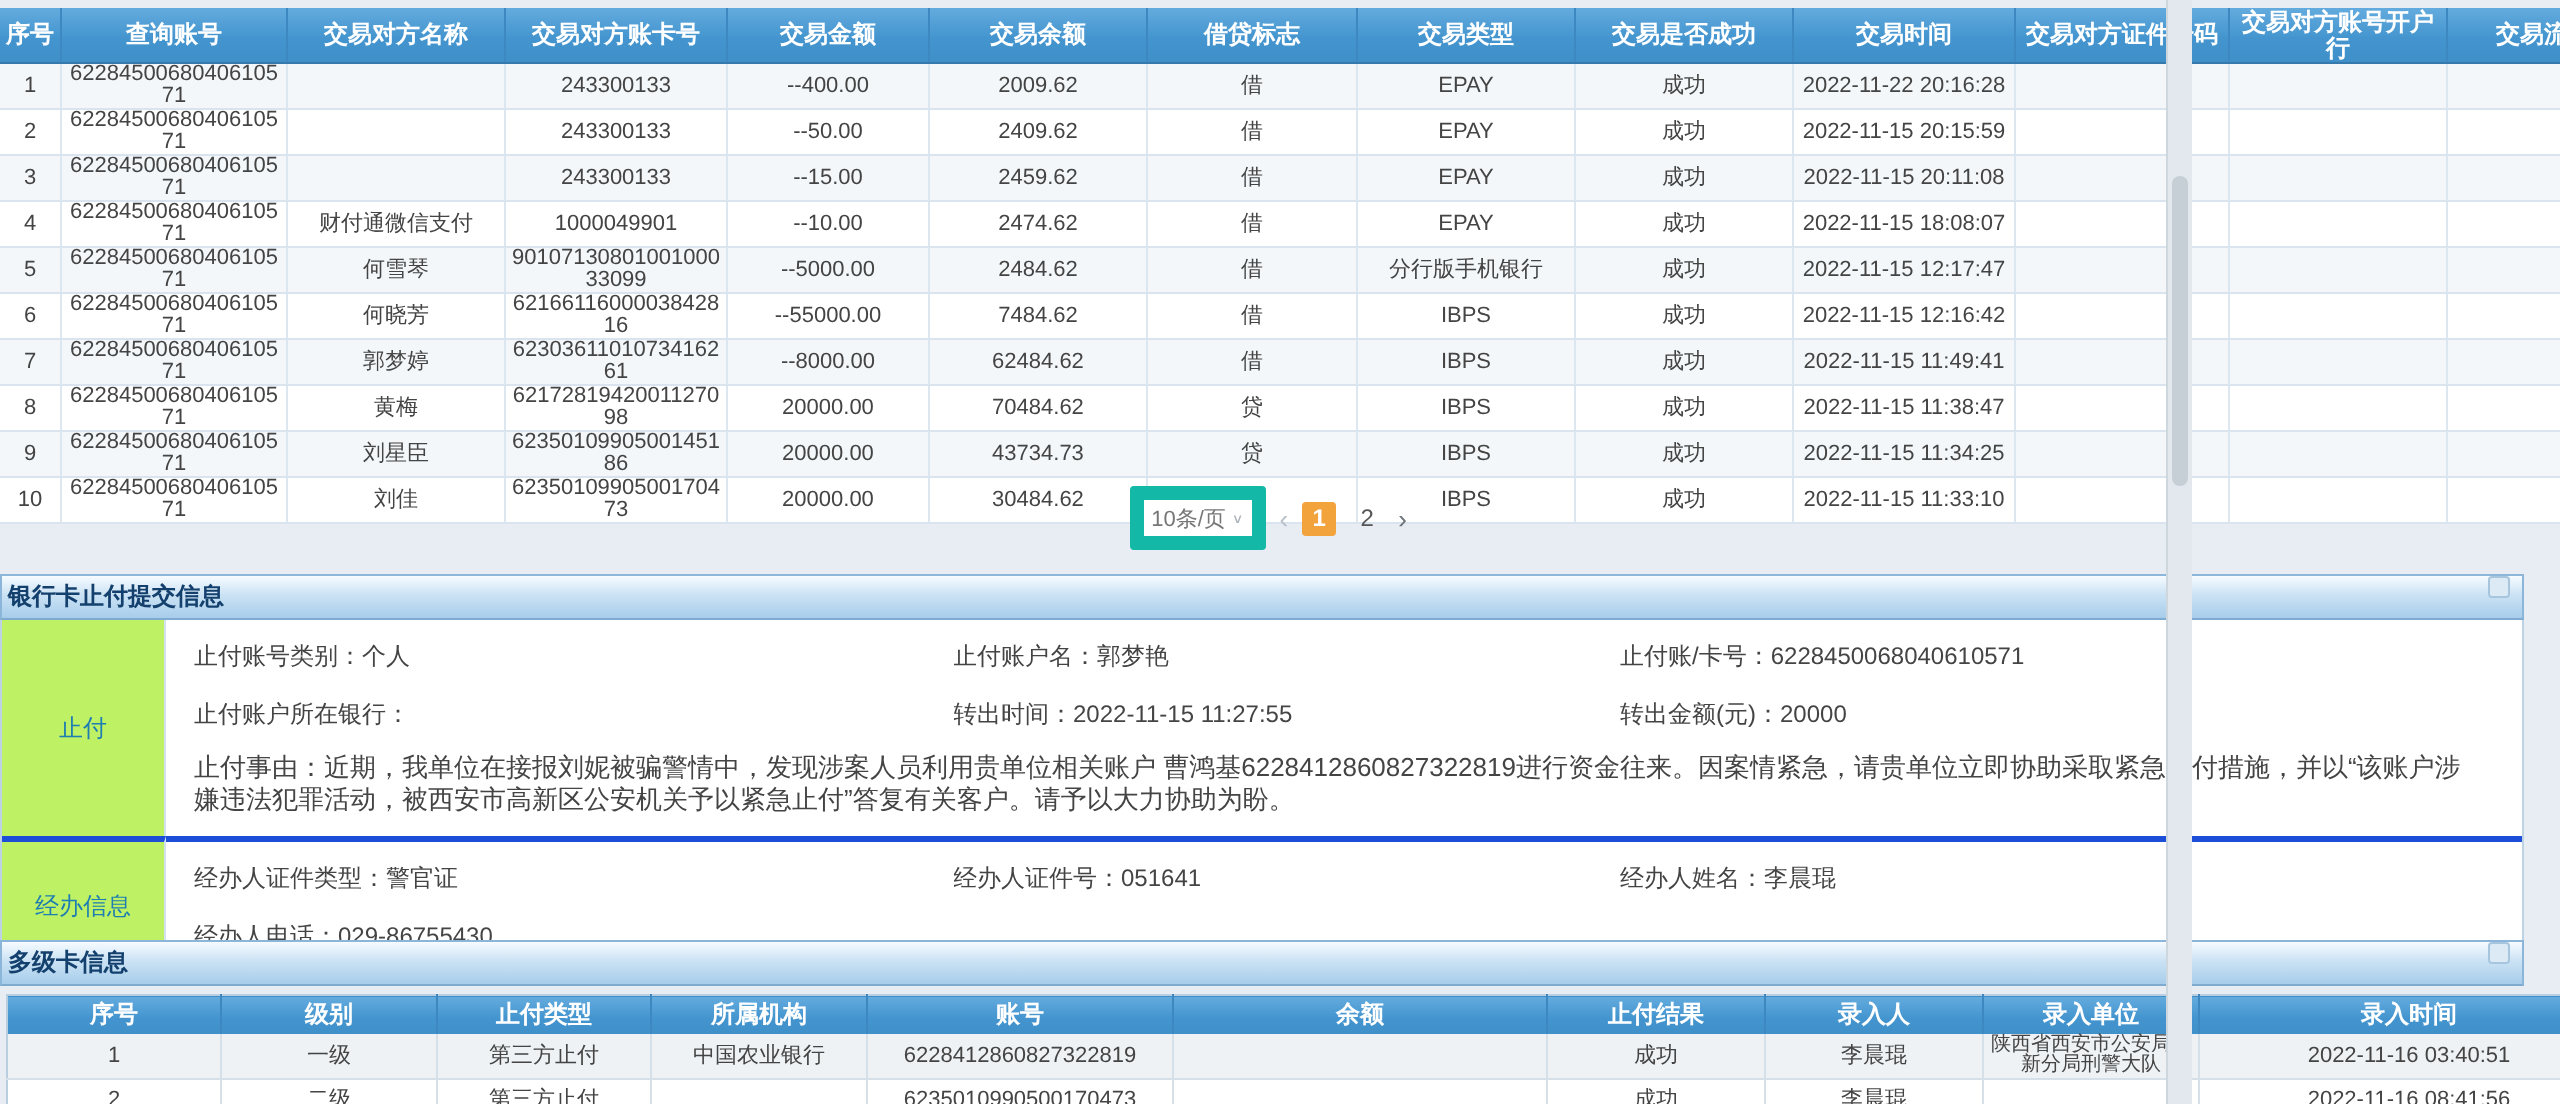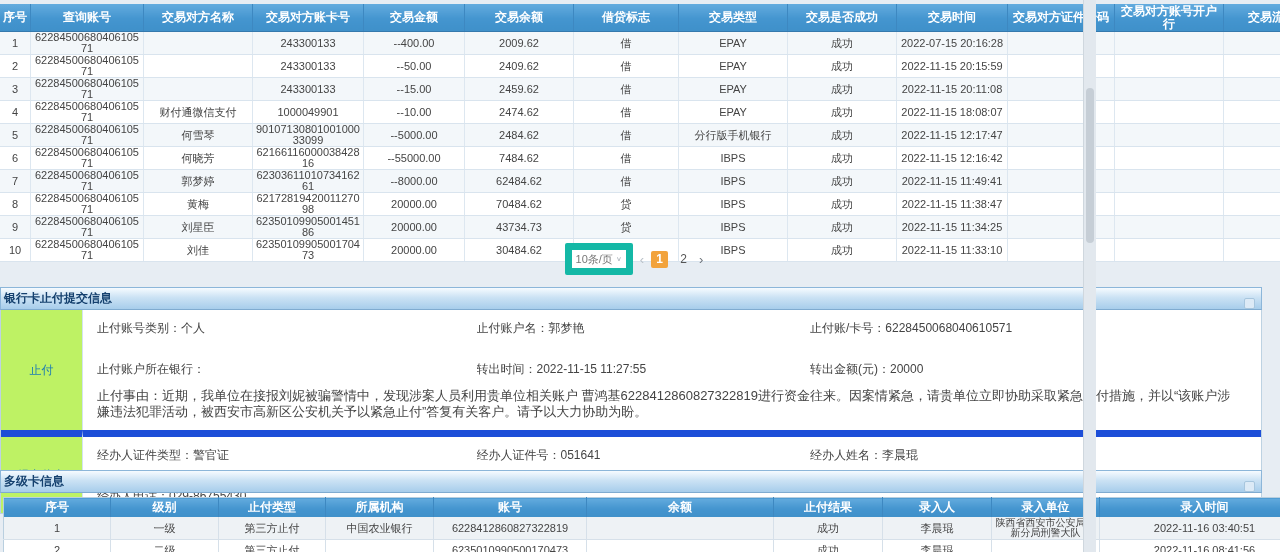--- a/index.html
+++ b/index.html
@@ -41,31 +41,31 @@
   .pg-arrow.next{color:#6d7post3;}
   .pg-arrow.next{color:#6d737a;}
 
   
   .panel{position:absolute;left:0;width:1262px;}
   .p1{top:287px;} .p2{top:470px;}
   .panel-title{height:21px;line-height:21px;
       background:linear-gradient(180deg,#f6fbff 0%,#cbe2f4 45%,#a7cdeb 100%);
       border:1px solid #8cb6d9;border-bottom:1px solid #7fabd0;
       color:#14406e;font-size:12px;font-weight:bold;padding:0 6px 0 3px;
-      display:flex;align-items:flex-end;justify-content:space-between;}
+      display:flex;align-items:flex-start;justify-content:space-between;}
   .collapse{width:9px;height:9px;background:#dceaf6;border:1px solid #a7c6de;
       border-radius:2px;cursor:pointer;}
   .panel-body{background:#fff;border:1px solid #bdd2e2;border-top:none;
       display:grid;grid-template-columns:82px 1fr;}
   .row-label{background:#bef264;color:#1e7db2;font-size:12px;
       display:flex;align-items:center;justify-content:center;
       border-right:1px solid #d2e3f0;}
   .row-content{padding:6px 14px 8px 14px;}
-  .sep{border-top:7px solid #1d4ed8;}
-  .fgrid{display:grid;grid-template-columns:33% 29% 38%;row-gap:24px;
+  .sep{border-top:3px solid #1d4ed8;}
+  .fgrid{display:grid;grid-template-columns:33% 29% 38%;row-gap:12px;
       font-size:12px;margin-top:4px;}
   .field{white-space:nowrap;overflow:hidden;}
   .fl{color:#444;} .fv{color:#444;}
   .reason{font-size:13px;line-height:16px;margin:10px 6px 2px 0;color:#444;}
 
   
   .mc{width:1256px;margin:4px 0 0 3px;background:#fff;border:1px solid #b9cfdf;}
   .mc th{background:linear-gradient(180deg,#63abde 0%,#4495cf 55%,#3f90c9 100%);
         color:#fff;font-size:12px;font-weight:bold;height:19px;
         border-right:1px solid #3d88c1;padding:0 2px;}
@@ -115,21 +115,21 @@
           <tr>
             <td>1</td>
             <td>6228450068040610571</td>
             <td></td>
             <td>243300133</td>
             <td>--400.00</td>
             <td>2009.62</td>
             <td>借</td>
             <td>EPAY</td>
             <td>成功</td>
-            <td>2022-07-15 20:16:28</td>
+            <td>2022-11-22 20:16:28</td>
             <td></td>
             <td></td>
             <td></td>
           </tr>
           <tr>
             <td>2</td>
             <td>6228450068040610571</td>
             <td></td>
             <td>243300133</td>
             <td>--50.00</td>

